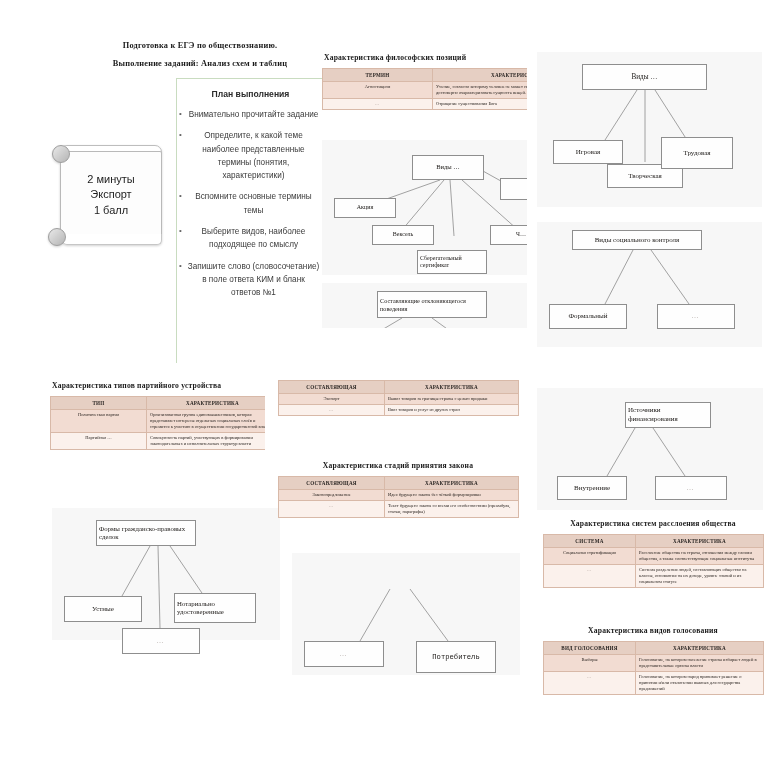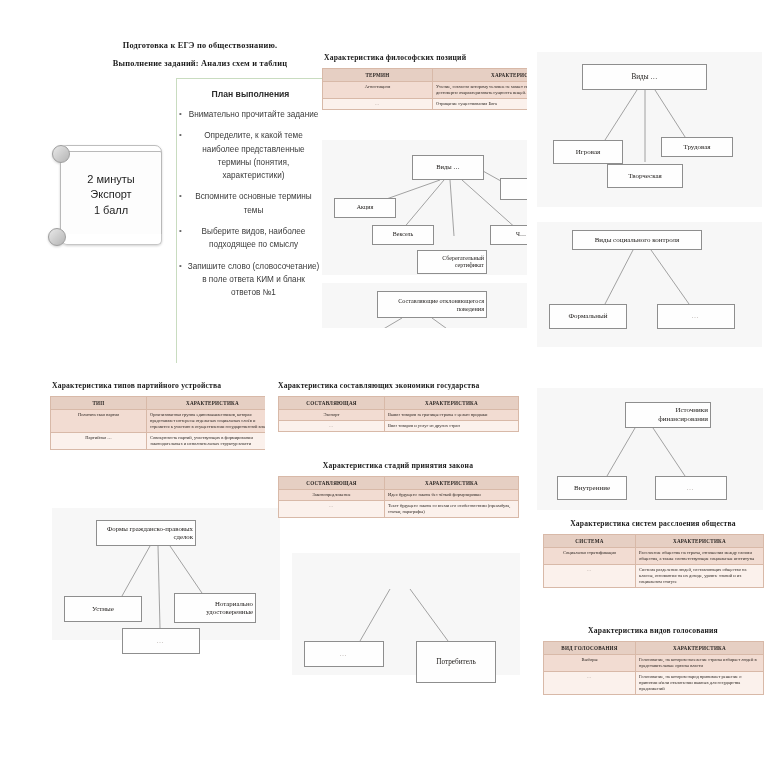--- a/index.html
+++ b/index.html
@@ -82,21 +82,21 @@
   .tbl tr.r1 td{background:#f2dcd2;}
   .tbl tr.r2 td{background:#fbf1ec;}
   .tbl td.k{text-align:center;}
   .tbl td.dots{text-align:center;color:#9b8d86;letter-spacing:1px;}
 
   
   .diagram{background:#f7f7f7;position:absolute;}
   .node{
     position:absolute;background:#fefefe;border:.8px solid #8e8e8e;
     box-sizing:border-box;display:flex;align-items:center;justify-content:center;
-    text-align:right;font-family:"Liberation Serif", serif;
+    text-align:left;font-family:"Liberation Serif", serif;
     color:#23201e;line-height:1.25;padding:1px 2px;
   }
   .node.dots{color:#b2aaa6;letter-spacing:2px;}
   svg.links{position:absolute;left:0;top:0;overflow:visible;}
   svg.links line{stroke:#8b8b8b;stroke-width:.8;}
 </style>
 </head>
 <body>
 
 <div class="page">
@@ -177,21 +177,21 @@
 
   <div class="diagram" style="left:537px;top:52px;width:225px;height:155px;">
     <svg class="links" width="225" height="155">
       <line x1="100" y1="38" x2="68" y2="88" marker-end=""></line>
       <line x1="108" y1="38" x2="108" y2="110"></line>
       <line x1="118" y1="38" x2="150" y2="88"></line>
     </svg>
     <div class="node" style="left:45px;top:12px;width:125px;height:26px;font-size:7.2px;">Виды …</div>
     <div class="node" style="left:16px;top:88px;width:70px;height:24px;font-size:7px;">Игровая</div>
     <div class="node" style="left:70px;top:112px;width:76px;height:24px;font-size:7px;">Творческая</div>
-    <div class="node" style="left:124px;top:85px;width:72px;height:20px;font-size:7px;">Трудовая</div>
+    <div class="node" style="left:124px;top:85px;width:72px;height:32px;font-size:7px;">Трудовая</div>
   </div>
 
   <div class="diagram" style="left:537px;top:222px;width:225px;height:125px;">
     <svg class="links" width="225" height="125">
       <line x1="96" y1="28" x2="68" y2="82"></line>
       <line x1="114" y1="28" x2="152" y2="82"></line>
     </svg>
     <div class="node" style="left:35px;top:8px;width:130px;height:20px;font-size:7px;">Виды социального контроля</div>
     <div class="node" style="left:12px;top:82px;width:78px;height:25px;font-size:7px;">Формальный</div>
     <div class="node dots" style="left:120px;top:82px;width:78px;height:25px;font-size:7px;">…</div>
@@ -227,21 +227,20 @@
       <line x1="106" y1="38" x2="108" y2="120"></line>
       <line x1="118" y1="38" x2="152" y2="88"></line>
     </svg>
     <div class="node" style="left:44px;top:12px;width:100px;height:26px;font-size:6.8px;">Формы гражданско-правовых сделок</div>
     <div class="node" style="left:12px;top:88px;width:78px;height:26px;font-size:7px;">Устные</div>
     <div class="node dots" style="left:70px;top:120px;width:78px;height:26px;font-size:7px;">…</div>
     <div class="node" style="left:122px;top:85px;width:82px;height:30px;font-size:6.8px;">Нотариально удостоверенные</div>
   </div>
 
   <div class="abs" style="left:278px;top:380px;width:242px;height:72px;overflow:hidden;">
-    <div class="slide-title t-sec" style="width:260px;text-align:left;margin:0 0 5px 0;">Характеристика составляющих экономики государства</div>
     <table class="tbl" style="width:240px;">
       <colgroup>
           <col style="width:106px">
           <col style="width:134px">
         </colgroup>
       <tbody>
           <tr>
         <th>СОСТАВЛЯЮЩАЯ</th>
         <th>ХАРАКТЕРИСТИКА</th>
       </tr>
@@ -280,21 +279,21 @@
     </tbody>
       </table>
   </div>
 
   <div class="diagram" style="left:292px;top:553px;width:228px;height:122px;">
     <svg class="links" width="228" height="122">
       <line x1="98" y1="36" x2="68" y2="88"></line>
       <line x1="118" y1="36" x2="156" y2="88"></line>
     </svg>
     <div class="node dots" style="left:12px;top:88px;width:80px;height:26px;font-size:7px;">…</div>
-    <div class="node" style="left:124px;top:88px;width:80px;height:42px;font-size:7.2px;">Потребитель</div>
+    <div class="node" style="left:124px;top:88px;width:80px;height:32px;font-size:7.2px;font-family:Liberation Mono, monospace;">Потребитель</div>
   </div>
 
   <div class="diagram" style="left:537px;top:388px;width:226px;height:122px;">
     <svg class="links" width="226" height="122">
       <line x1="98" y1="40" x2="70" y2="88"></line>
       <line x1="116" y1="40" x2="148" y2="88"></line>
     </svg>
     <div class="node" style="left:48px;top:14px;width:86px;height:26px;font-size:7px;margin-left:40px;">Источники финансирования</div>
     <div class="node" style="left:20px;top:88px;width:70px;height:24px;font-size:7px;">Внутренние</div>
     <div class="node dots" style="left:118px;top:88px;width:72px;height:24px;font-size:7px;">…</div>

